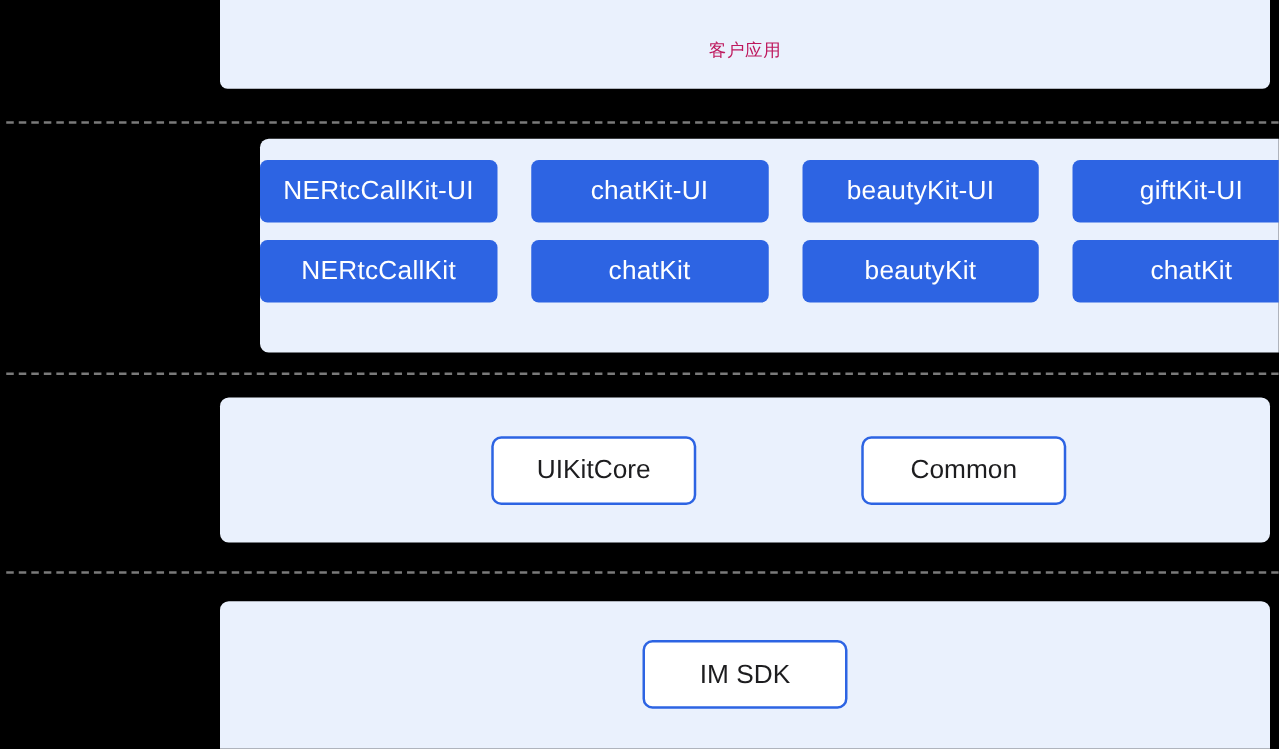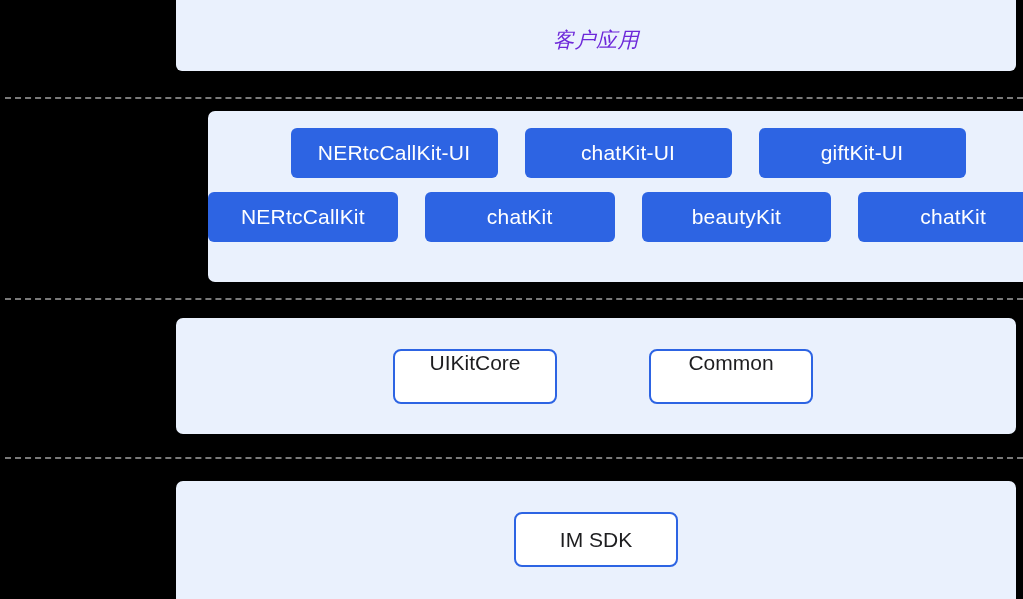--- a/index.html
+++ b/index.html
@@ -35,26 +35,25 @@
   
   .panel-app {
     top: -8px;
     height: 79px;
     border-radius: 0 0 6px 6px;
     display: flex;
     align-items: center;
     justify-content: center;
   }
   .app-title {
-    font-size: 21px;
-    color: #6d28d9;
+    font-size: 14px;
+    color: #be185d;
     letter-spacing: 0.5px;
     line-height: 1;
     padding-top: 16px;
-    font-style: italic;
   }
 
   
   .panel-kits {
     top: 111px;
     height: 171px;
     border-radius: 7px;
     padding: 17px 0 0 0;
     margin-left: 32px;
   }
@@ -95,25 +94,27 @@
     padding-left: 14px;
     box-sizing: border-box;
   }
   .core-box {
     width: 164px;
     height: 55px;
     background: #ffffff;
     border: 2px solid #2d64e3;
     border-radius: 8px;
     display: flex;
+    align-items: center;
     justify-content: center;
     color: #1d1d1f;
     font-size: 21px;
     box-sizing: border-box;
     white-space: nowrap;
+    margin-left: 40px;
   }
 
   
   .panel-sdk {
     top: 481px;
     height: 126px;
     border-radius: 7px 7px 0 0;
     padding-top: 31px;
     box-sizing: border-box;
   }
@@ -162,20 +163,23 @@
 
   <div class="panel panel-kits">
     <div class="kit-row">
       <div class="kit-btn">
         <span>NERtcCallKit-UI</span>
       </div>
       <div class="kit-btn">
         <span>chatKit-UI</span>
       </div>
       <div class="kit-btn">
+        <span>beautyKit-UI</span>
+      </div>
+      <div class="kit-btn">
         <span>giftKit-UI</span>
       </div>
     </div>
     <div class="kit-row">
       <div class="kit-btn">
         <span>NERtcCallKit</span>
       </div>
       <div class="kit-btn">
         <span>chatKit</span>
       </div>

